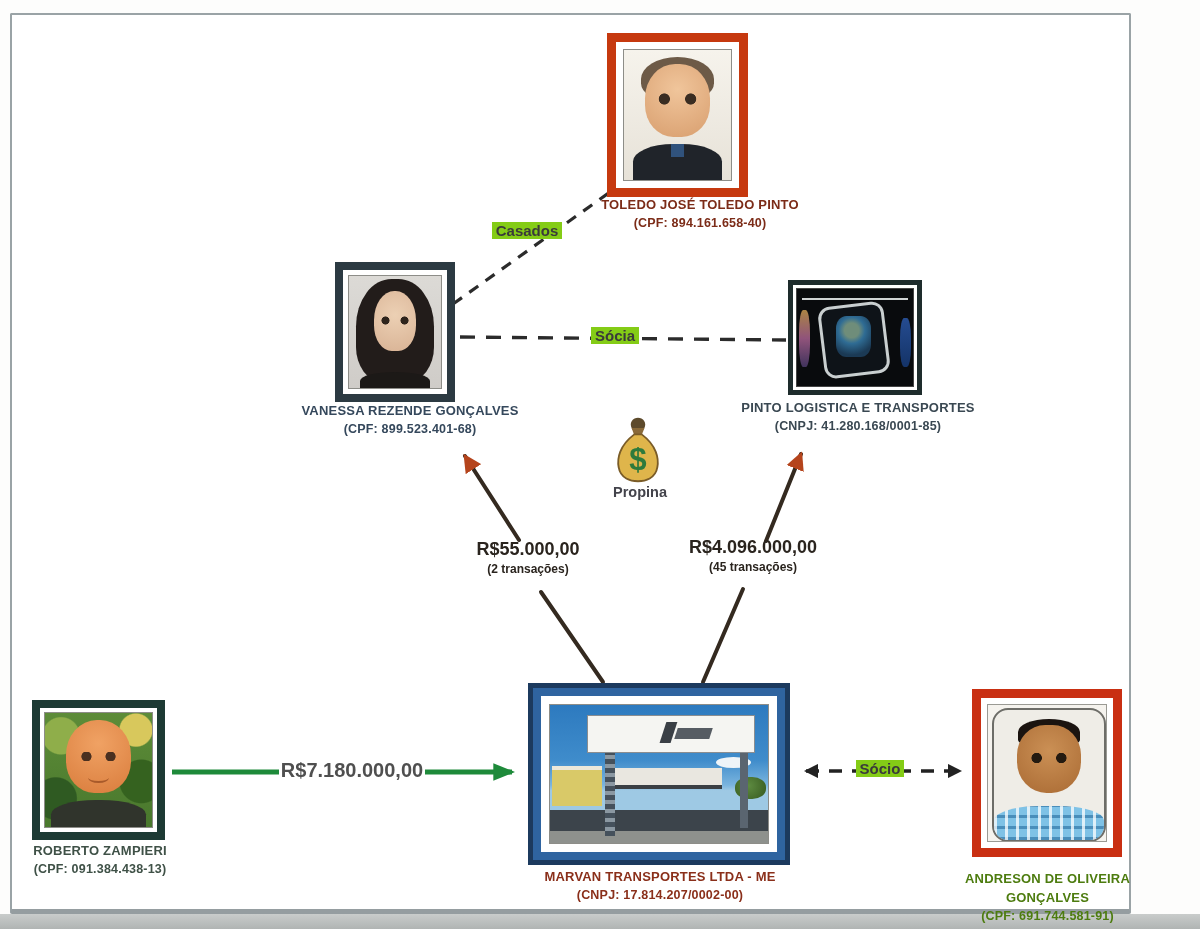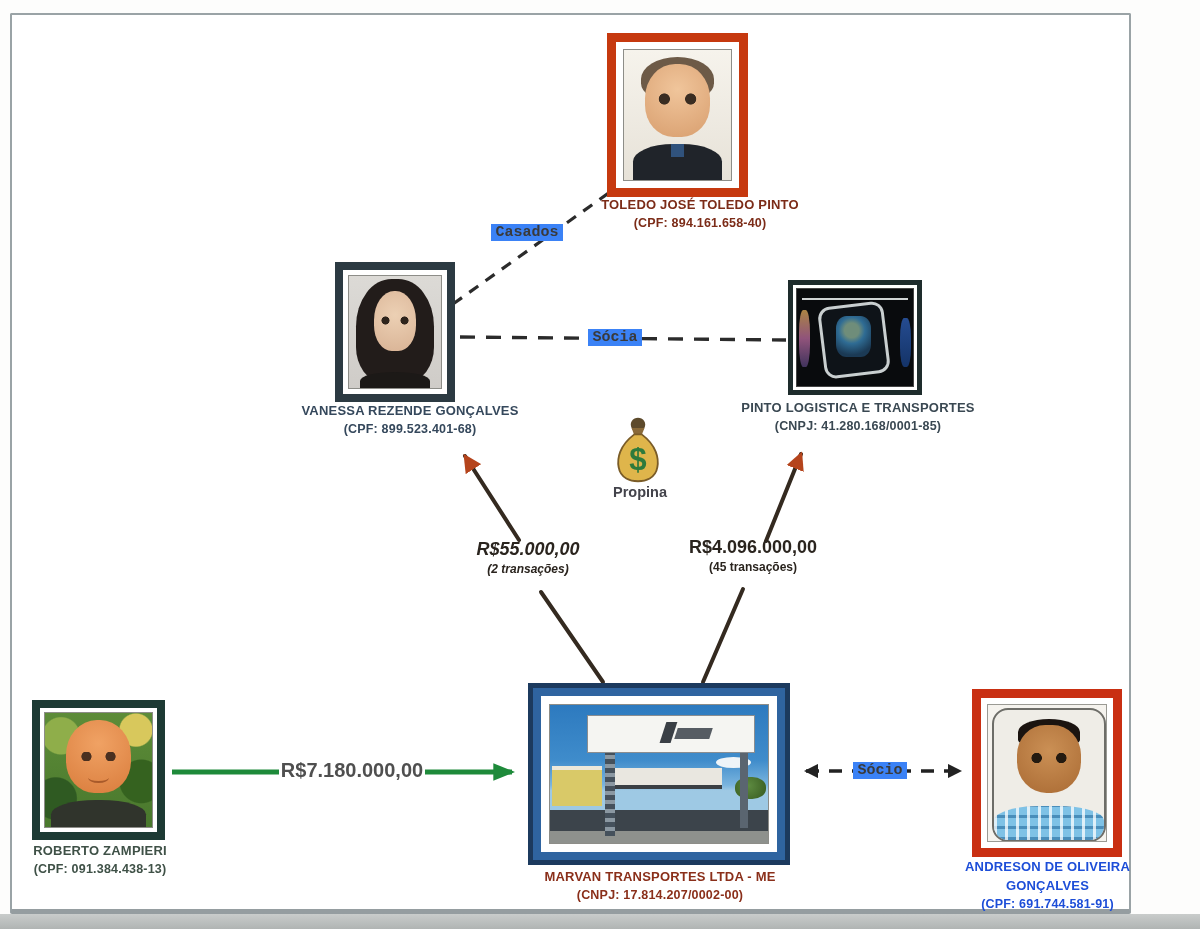--- a/index.html
+++ b/index.html
@@ -108,29 +108,29 @@
   .fl-bush{right:1%;top:52%;width:14%;height:16%;border-radius:45%;
            background:radial-gradient(circle at 45% 40%,#5d8a40,#36591f);}
   .fl-base{left:0;bottom:9%;width:100%;height:15%;background:#3c444b;}
   .fl-ground{left:0;bottom:0;width:100%;height:9%;background:#8e918d;}
 
   
   .nlabel{position:absolute;text-align:center;z-index:4;font-weight:bold;letter-spacing:.2px;}
   .nlabel .nm{font-size:13px;line-height:1.45;}
   .nlabel .doc{font-size:12.5px;line-height:1.4;}
   .c-marcio{color:#7c2c18;} .c-vanessa{color:#35485c;} .c-marvan{color:#3a4852;}
-  .c-florais{color:#8a2f1a;} .c-roberto{color:#3f5147;} .c-andreson{color:#1d4ed8;}
+  .c-florais{color:#8a2f1a;} .c-roberto{color:#3f5147;} .c-andreson{color:#4d7c0f;margin-top:12px;}
 
   .elabel{position:absolute;text-align:center;z-index:5;font-weight:bold;color:#3a3a3a;}
   .elabel.rel{font-size:15px;}
-  .elabel.rel span{background:#3b82f6;padding:0 4px;font-family:Liberation Mono, monospace;}
+  .elabel.rel span{background:#84cc16;padding:0 4px;}
   .amt{position:absolute;text-align:center;z-index:5;color:#2a241e;}
   .amt .a{font-size:18px;font-weight:bold;line-height:1.35;}
   .amt .t{font-size:12px;font-weight:bold;line-height:1.35;}
-  .amt.it .a,.amt.it .t{font-style:italic;text-align:center;}
+  .amt.it .a,.amt.it .t{text-align:center;}
   .green-amt{position:absolute;z-index:5;font-size:20px;font-weight:bold;color:#4f4f4f;
              text-align:center;}
   .green-amt span{background:#fff;padding:0 2px;}
   .propina-label{position:absolute;z-index:5;text-align:center;font-size:14.5px;font-weight:bold;color:#43434b;}
   .bag{position:absolute;z-index:4;}
 </style>
 </head>
 <body>
 
 <div class="scan-frame"></div>

